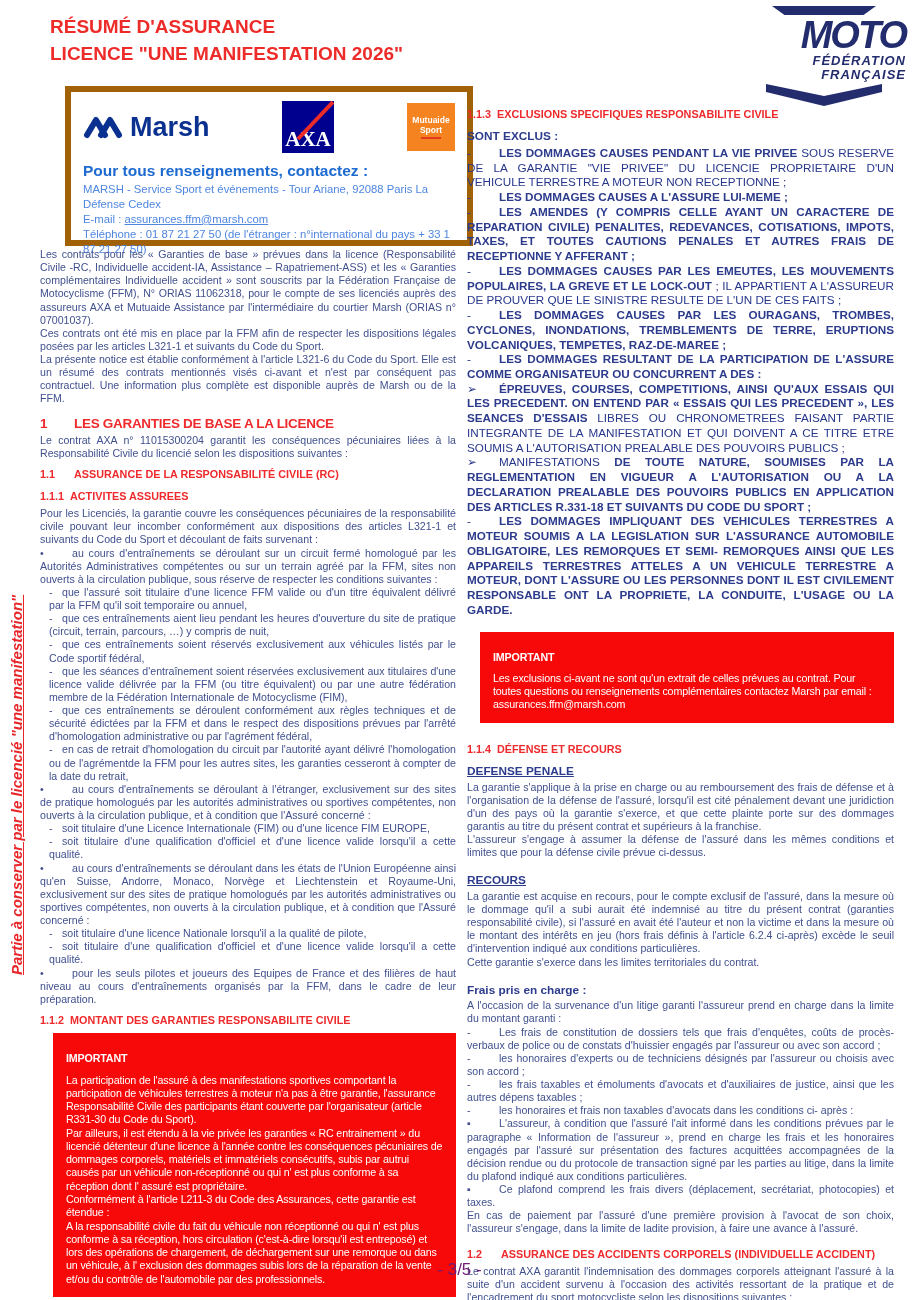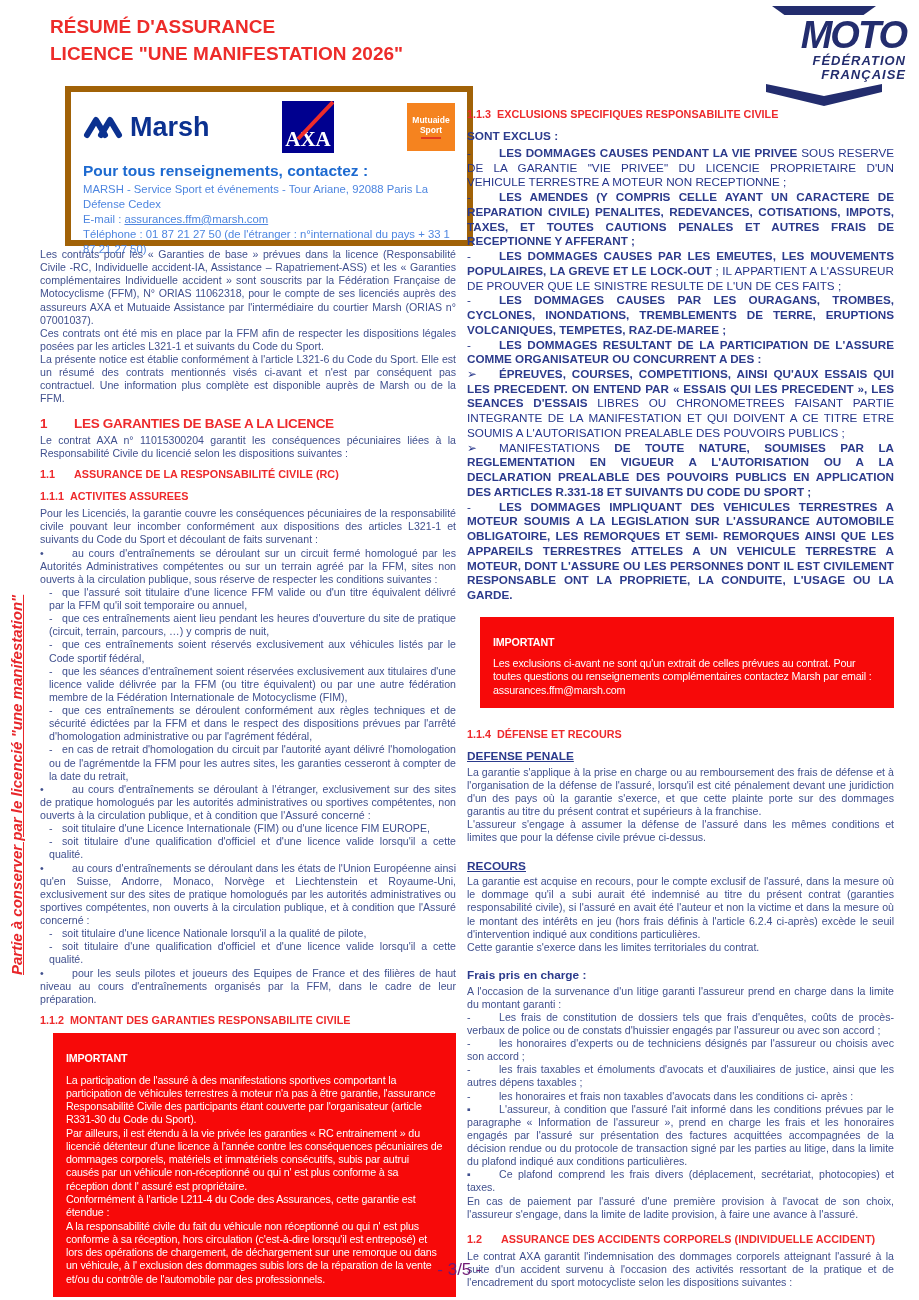--- a/index.html
+++ b/index.html
@@ -117,30 +117,31 @@
       <div class="item lvl1"><span class="marker">-</span><span>soit titulaire d'une qualification d'officiel et d'une licence valide lorsqu'il a cette qualité.</span></div>
       <div class="item lvl0"><span class="marker">•</span><span>au cours d'entraînements se déroulant dans les états de l'Union Européenne ainsi qu'en Suisse, Andorre, Monaco, Norvège et Liechtenstein et Royaume-Uni, exclusivement sur des sites de pratique homologués par les autorités administratives ou sportives compétentes, non ouverts à la circulation publique, et à condition que l'Assuré concerné :</span></div>
       <div class="item lvl1"><span class="marker">-</span><span>soit titulaire d'une licence Nationale lorsqu'il a la qualité de pilote,</span></div>
       <div class="item lvl1"><span class="marker">-</span><span>soit titulaire d'une qualification d'officiel et d'une licence valide lorsqu'il a cette qualité.</span></div>
       <div class="item lvl0"><span class="marker">•</span><span>pour les seuls pilotes et joueurs des Equipes de France et des filières de haut niveau au cours d'entraînements organisés par la FFM, dans le cadre de leur préparation.</span></div>
       <div class="hred"><span class="hnum">1.1.2</span><span>MONTANT DES GARANTIES RESPONSABILITE CIVILE</span></div>
       <div class="redbox">
         <div class="rb-title">IMPORTANT</div>
         <div class="rb-p">La participation de l'assuré à des manifestations sportives comportant la participation de véhicules terrestres à moteur n'a pas à être garantie, l'assurance Responsabilité Civile des participants étant couverte par l'organisateur (article R331-30 du Code du Sport).</div>
         <div class="rb-p">Par ailleurs, il est étendu à la vie privée les garanties « RC entrainement » du licencié détenteur d'une licence à l'année contre les conséquences pécuniaires de dommages corporels, matériels et immatériels consécutifs, subis par autrui causés par un véhicule non-réceptionné ou qui n' est plus conforme à sa réception dont l' assuré est propriétaire.</div>
-        <div class="rb-p">Conformément à l'article L211-4 du Code des Assurances, cette garantie est étendue :</div>
+        <div class="rb-p">Conformément à l'article L211-3 du Code des Assurances, cette garantie est étendue :</div>
         <div class="rb-p">A la responsabilité civile du fait du véhicule non réceptionné ou qui n' est plus conforme à sa réception, hors circulation (c'est-à-dire lorsqu'il est entreposé) et lors des opérations de chargement, de déchargement sur une remorque ou dans un véhicule, à l' exclusion des dommages subis lors de la réparation de la vente et/ou du contrôle de l'automobile par des professionnels.</div>
       </div>
       <div style="height: 6px;"></div>
       <div class="para"><span>Tous dommages confondus : </span><span class="b">20.000.000 €</span></div>
     </div>
   <div class="col" id="rightcol">
       <div class="hred"><span class="hnum">1.1.3</span><span>EXCLUSIONS SPECIFIQUES RESPONSABILITE CIVILE</span></div>
       <div class="hnavy">SONT EXCLUS :</div>
       <div class="item lvl0 excl"><span class="marker">-</span><span class="b">LES DOMMAGES CAUSES PENDANT LA VIE PRIVEE</span><span> SOUS RESERVE DE LA GARANTIE "VIE PRIVEE" DU LICENCIE PROPRIETAIRE D'UN VEHICULE TERRESTRE A MOTEUR NON RECEPTIONNE ;</span></div>
+      <div class="item lvl0 excl"><span class="marker">-</span><span class="b">LES DOMMAGES CAUSES A L'ASSURE LUI-MEME ;</span></div>
       <div class="item lvl0 excl"><span class="marker">-</span><span class="b">LES AMENDES (Y COMPRIS CELLE AYANT UN CARACTERE DE REPARATION CIVILE) PENALITES, REDEVANCES, COTISATIONS, IMPOTS, TAXES, ET TOUTES CAUTIONS PENALES ET AUTRES FRAIS DE RECEPTIONNE Y AFFERANT ;</span></div>
       <div class="item lvl0 excl"><span class="marker">-</span><span class="b">LES DOMMAGES CAUSES PAR LES EMEUTES, LES MOUVEMENTS POPULAIRES, LA GREVE ET LE LOCK-OUT</span><span> ; IL APPARTIENT A L'ASSUREUR DE PROUVER QUE LE SINISTRE RESULTE DE L'UN DE CES FAITS ;</span></div>
       <div class="item lvl0 excl"><span class="marker">-</span><span class="b">LES DOMMAGES CAUSES PAR LES OURAGANS, TROMBES, CYCLONES, INONDATIONS, TREMBLEMENTS DE TERRE, ERUPTIONS VOLCANIQUES, TEMPETES, RAZ-DE-MAREE ;</span></div>
       <div class="item lvl0 excl"><span class="marker">-</span><span class="b">LES DOMMAGES RESULTANT DE LA PARTICIPATION DE L'ASSURE COMME ORGANISATEUR OU CONCURRENT A DES :</span></div>
       <div class="item lvl0 excl"><span class="marker">➢</span><span class="b">ÉPREUVES, COURSES, COMPETITIONS, AINSI QU'AUX ESSAIS QUI LES PRECEDENT. ON ENTEND PAR « ESSAIS QUI LES PRECEDENT », LES SEANCES D'ESSAIS</span><span> LIBRES OU CHRONOMETREES FAISANT PARTIE INTEGRANTE DE LA MANIFESTATION ET QUI DOIVENT A CE TITRE ETRE SOUMIS A L'AUTORISATION PREALABLE DES POUVOIRS PUBLICS ;</span></div>
       <div class="item lvl0 excl"><span class="marker">➢</span><span>MANIFESTATIONS </span><span class="b">DE TOUTE NATURE, SOUMISES PAR LA REGLEMENTATION EN VIGUEUR A L'AUTORISATION OU A LA DECLARATION PREALABLE DES POUVOIRS PUBLICS EN APPLICATION DES ARTICLES R.331-18 ET SUIVANTS DU CODE DU SPORT ;</span></div>
       <div class="item lvl0 excl"><span class="marker">-</span><span class="b">LES DOMMAGES IMPLIQUANT DES VEHICULES TERRESTRES A MOTEUR SOUMIS A LA LEGISLATION SUR L'ASSURANCE AUTOMOBILE OBLIGATOIRE, LES REMORQUES ET SEMI- REMORQUES AINSI QUE LES APPAREILS TERRESTRES ATTELES A UN VEHICULE TERRESTRE A MOTEUR, DONT L'ASSURE OU LES PERSONNES DONT IL EST CIVILEMENT RESPONSABLE ONT LA PROPRIETE, LA CONDUITE, L'USAGE OU LA GARDE.</span></div>
       <div style="height: 8px;"></div>
       <div class="redbox">
         <div class="rb-title">IMPORTANT</div>

